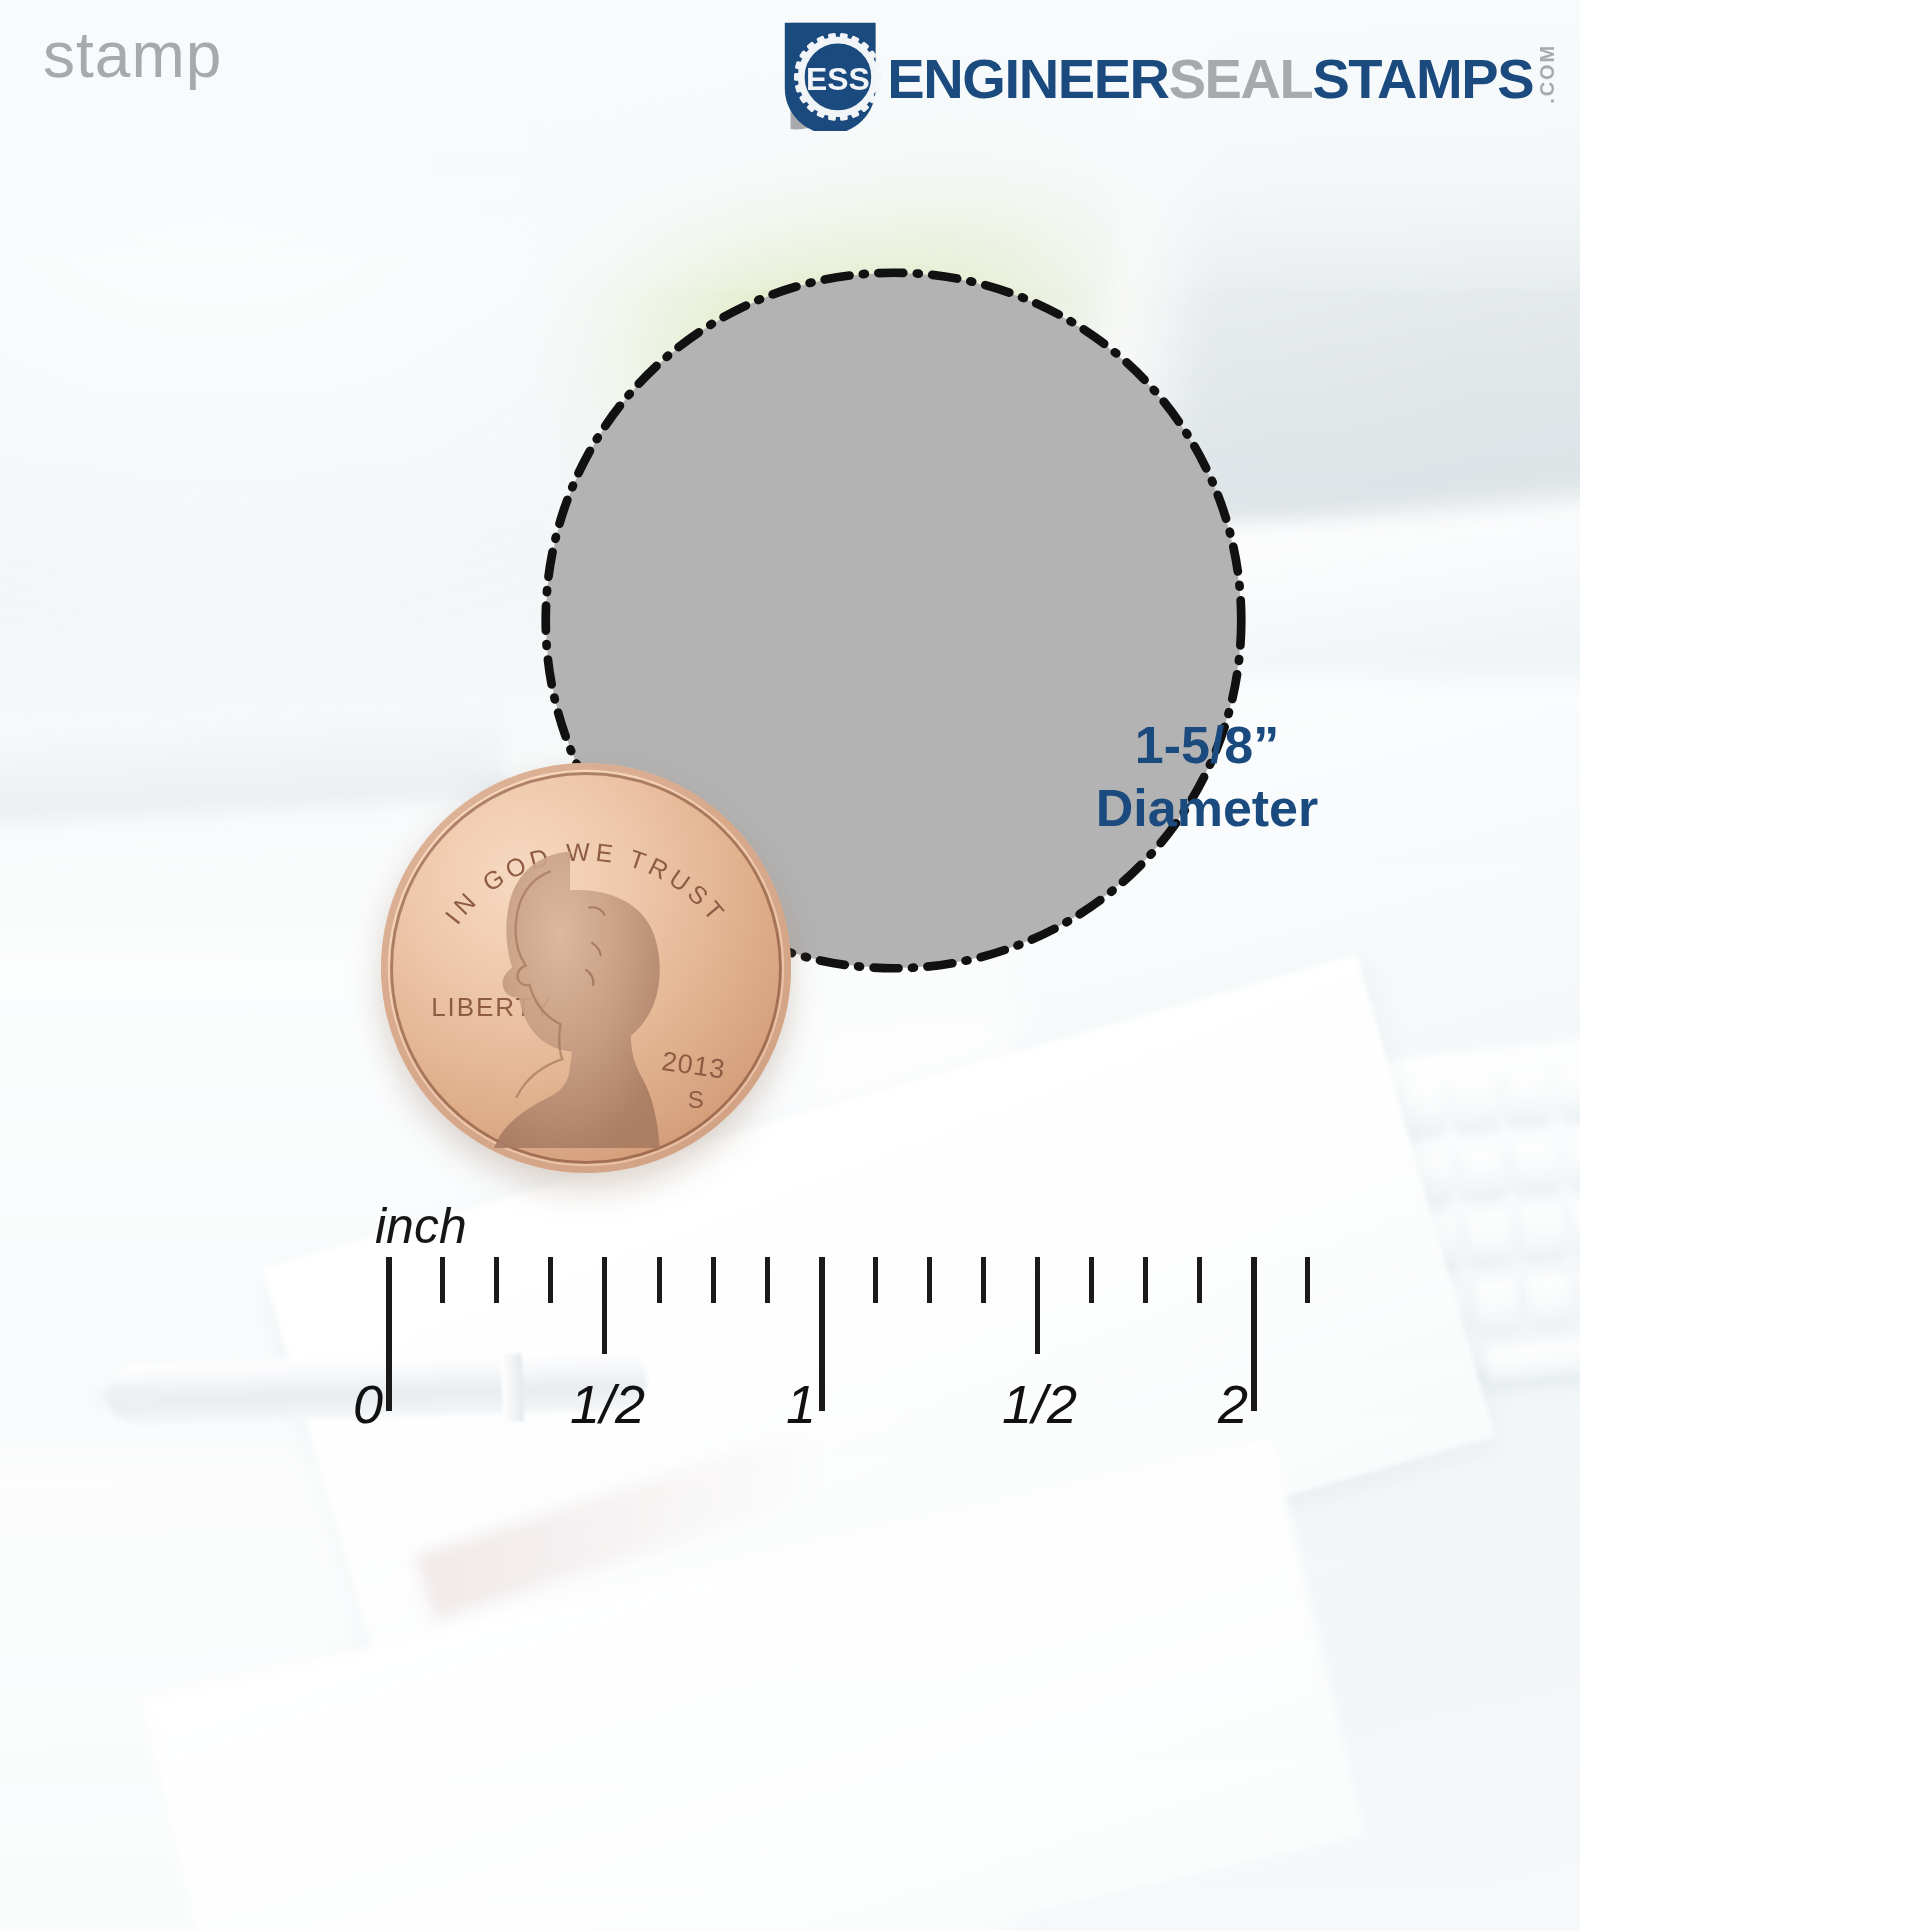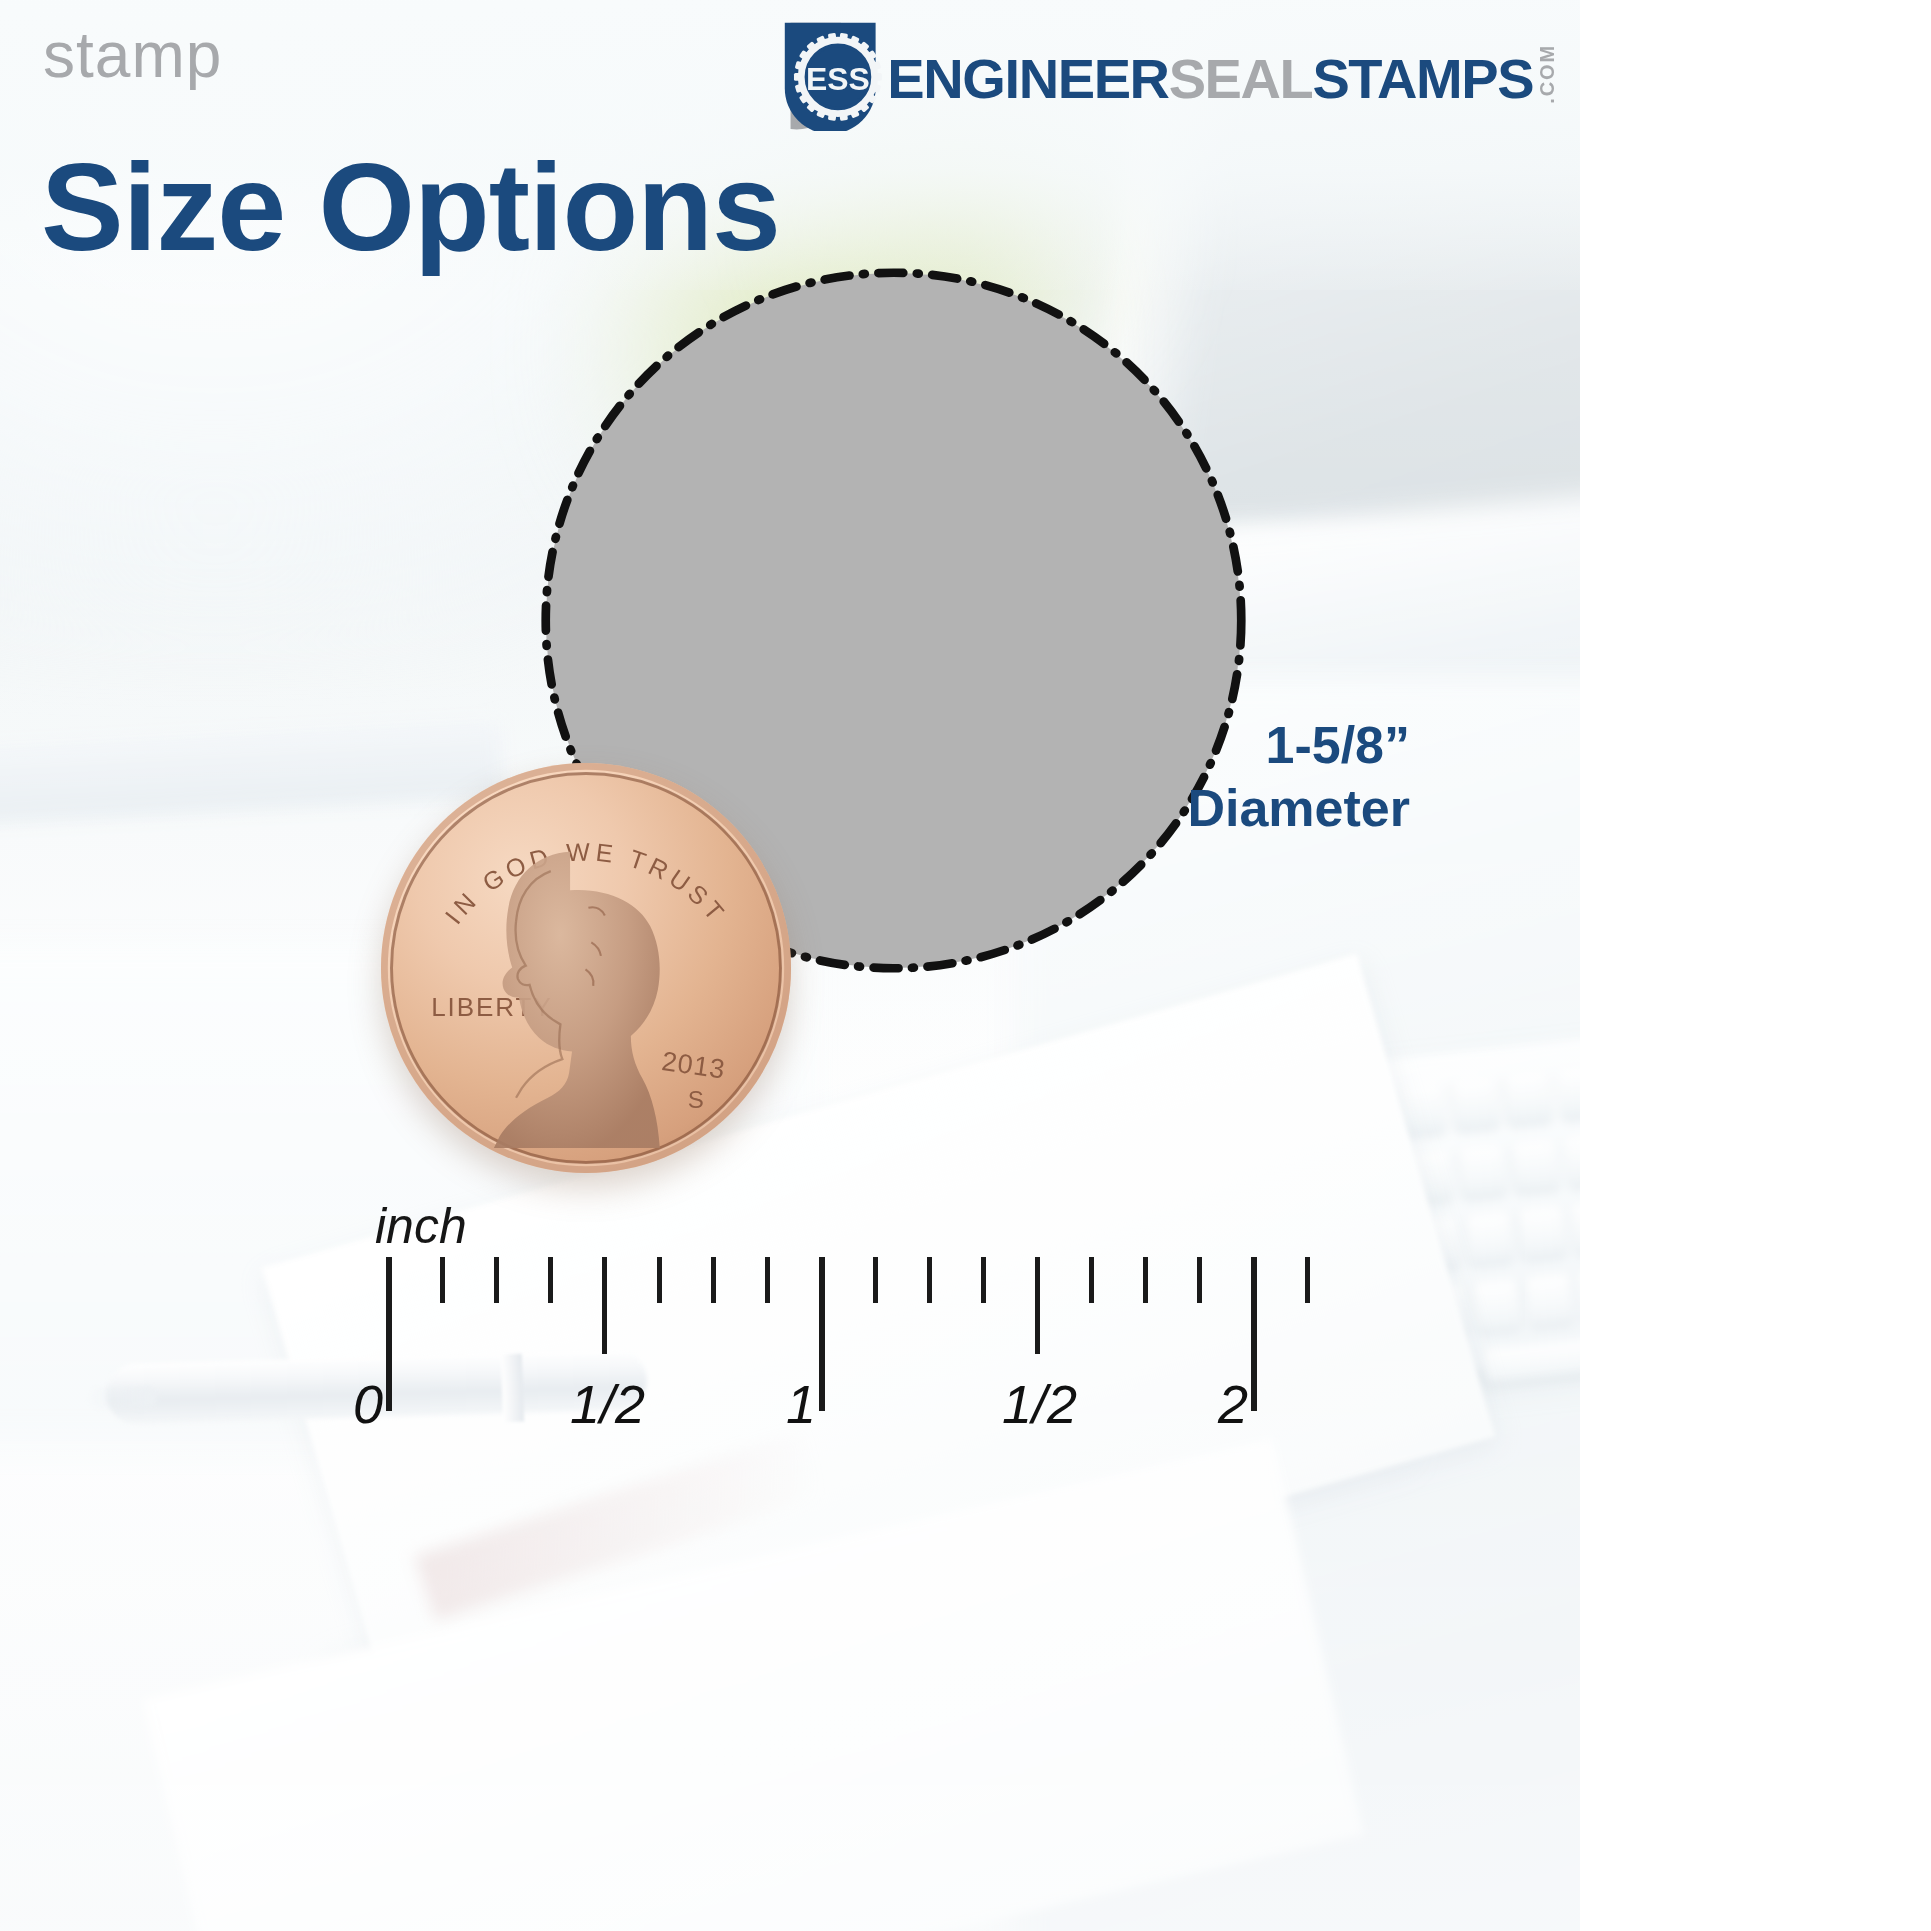--- a/index.html
+++ b/index.html
@@ -219,21 +219,21 @@
   .meas-circle {
     position: absolute;
     left: 546px; top: 273px;
     width: 695px; height: 695px;
     border-radius: 50%;
     background: #b3b3b3;
   }
   .meas-circle svg { position: absolute; left: -7.7px; top: -7.7px; }
   .meas-label {
     position: absolute; left: 1004px; top: 714px;
-    width: 406px; text-align: right;
+    width: 406px; text-align: center;
     color: #1b4a7e; font-weight: 700; font-size: 52px; line-height: 1.22;
   }
   .meas-label .l1 { display: block; }
   .meas-label .l2 { display: block; }
 
   
   .penny {
     position: absolute; left: 381px; top: 763px;
     width: 410px; height: 410px; border-radius: 50%;
     background:
@@ -349,21 +349,20 @@
     <div class="bg-paper2"></div>
     <div class="bg-pink"></div>
     <div class="bg-pen"></div>
     <div class="bg-pen-ring"></div>
     <div class="bg-pen-tip"></div>
     <div class="bg-wash"></div>
     <div class="bg-topband"></div>
   </div>
 
   <div class="stamp-word">stamp</div>
-  <div class="title">Size Options</div>
 
   <div class="logo">
     <div class="logo-badge">
       <svg viewBox="0 0 118 118" width="114" height="114">
 
         <path d="M12 6 h52 a0 0 0 0 1 0 0 v70 a46 46 0 0 1 -52 40 z" fill="#a7a9ac"></path>
 
         <path d="M30 6 h64 v68 a47 47 0 0 1 -94 0 v-68 z" fill="#1b4a7e" transform="translate(6,0)"></path>
 
         <g transform="translate(61,62)">

